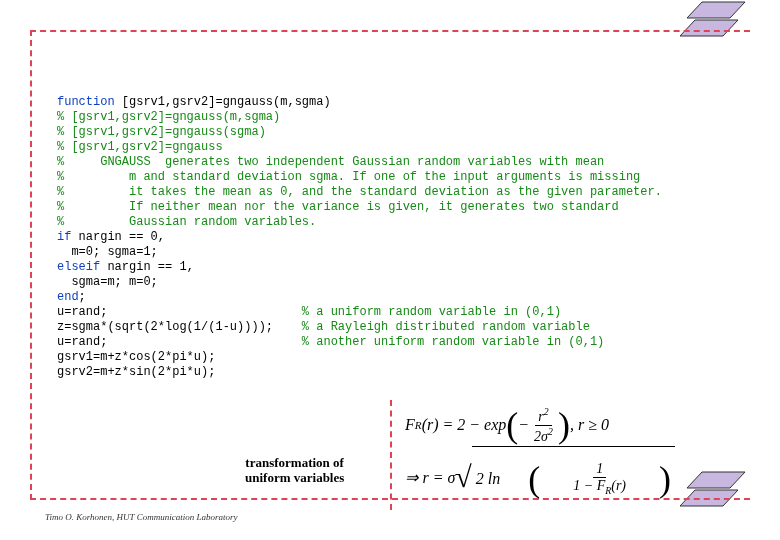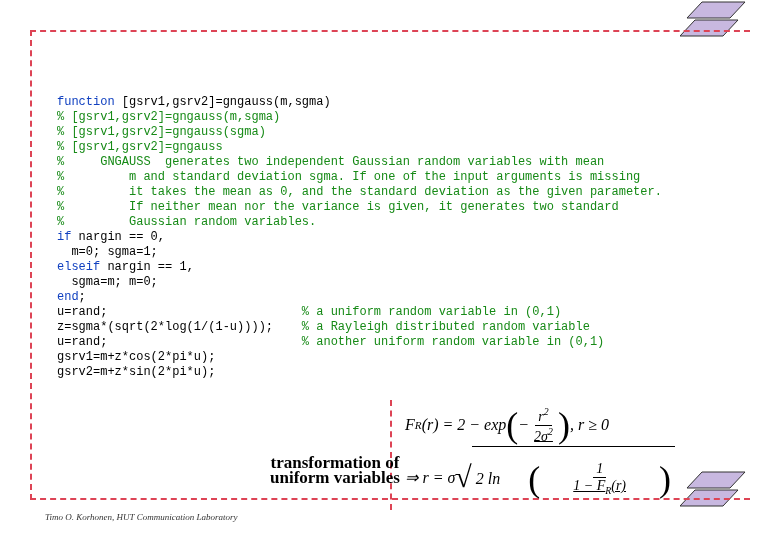--- a/index.html
+++ b/index.html
@@ -69,25 +69,24 @@
     color: #000;
     margin-left: 12px;
   }
   .kw { color: #1040c0; }
   .cm { color: #168a16; }
   .transform-label {
     position: absolute;
     left: 245px;
     top: 455px;
     font-family: Georgia, serif;
-    font-size: 17px;
+    font-size: 13px;
     font-weight: bold;
     text-align: center;
     line-height: 15px;
-    margin-left: 25px;
   }
   .vline {
     position: absolute;
     left: 390px;
     top: 400px;
     height: 110px;
     border-left: 2px dashed #d45;
   }
   .math {
     position: absolute;
@@ -105,21 +104,21 @@
   }
   .frac {
     display: inline-flex;
     flex-direction: column;
     align-items: center;
     vertical-align: middle;
     font-size: 14px;
     margin: 12px 2px;
   }
   .frac .num { border-bottom: 1px solid #000; padding: 0 3px; }
-  .frac .den { padding: 0 3px; text-decoration: underline; }
+  .frac .den { padding: 0 3px; }
   .paren-big {
     font-size: 36px;
     font-style: normal;
     line-height: 36px;
   }
   .sqrt {
     display: inline-flex;
     align-items: center;
   }
   .sqrt-sym {

